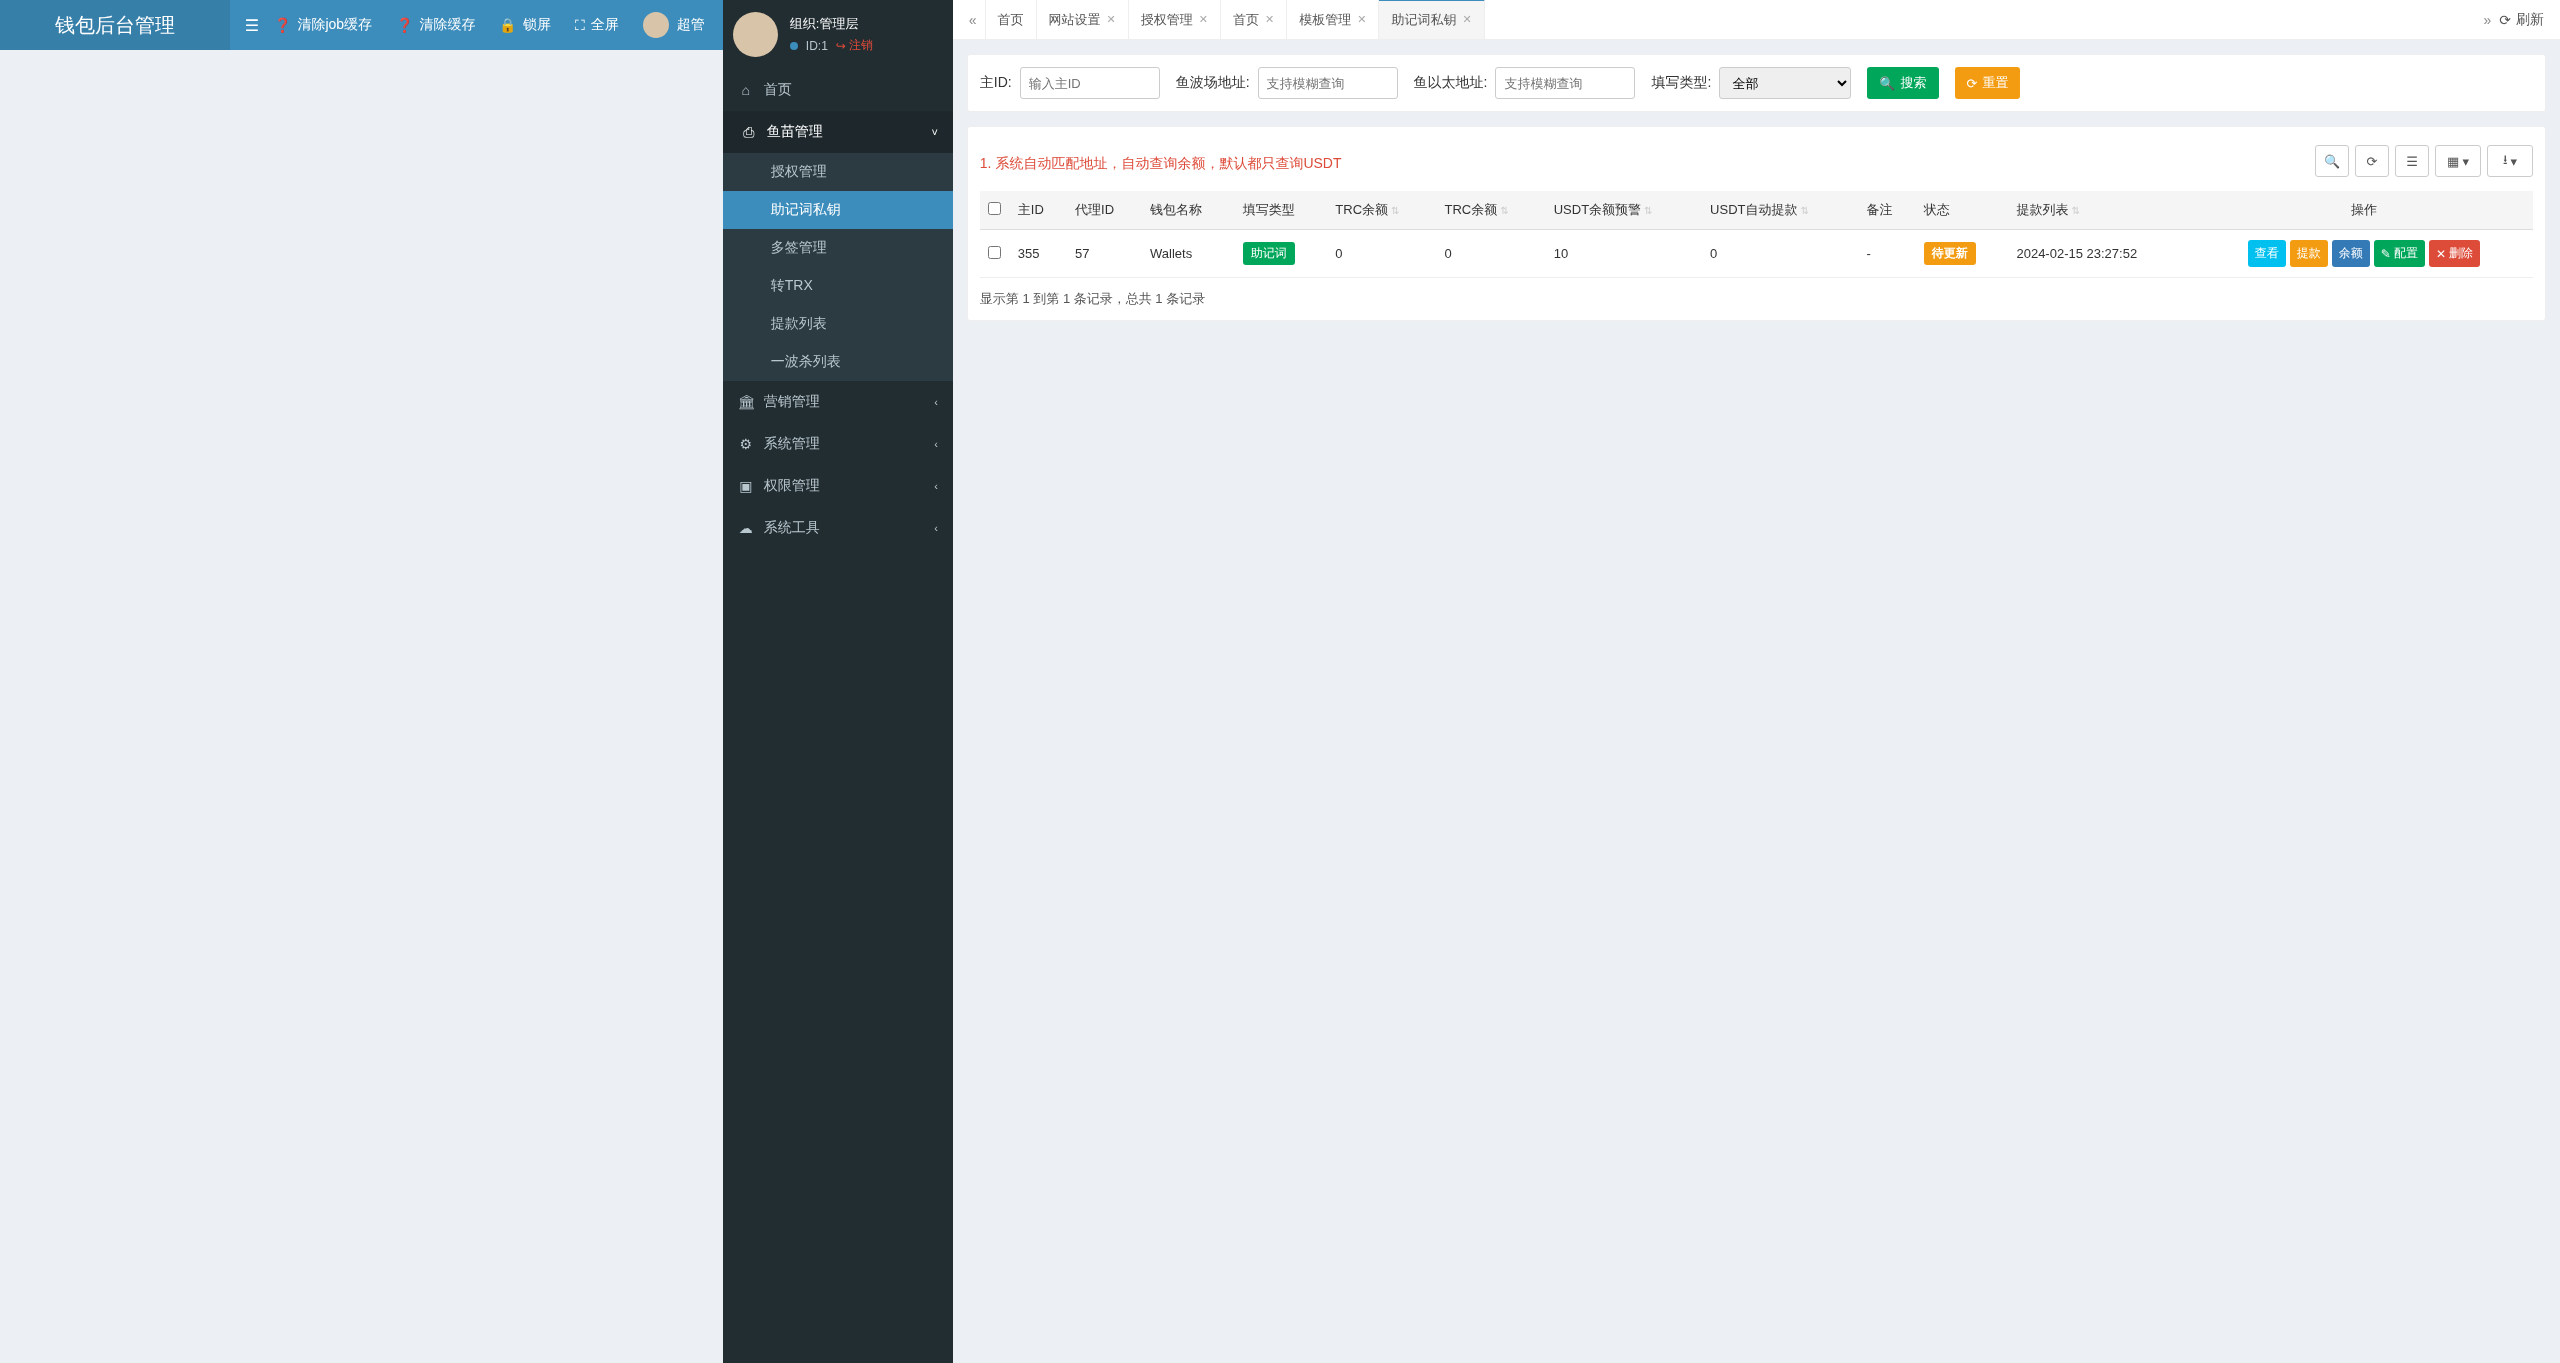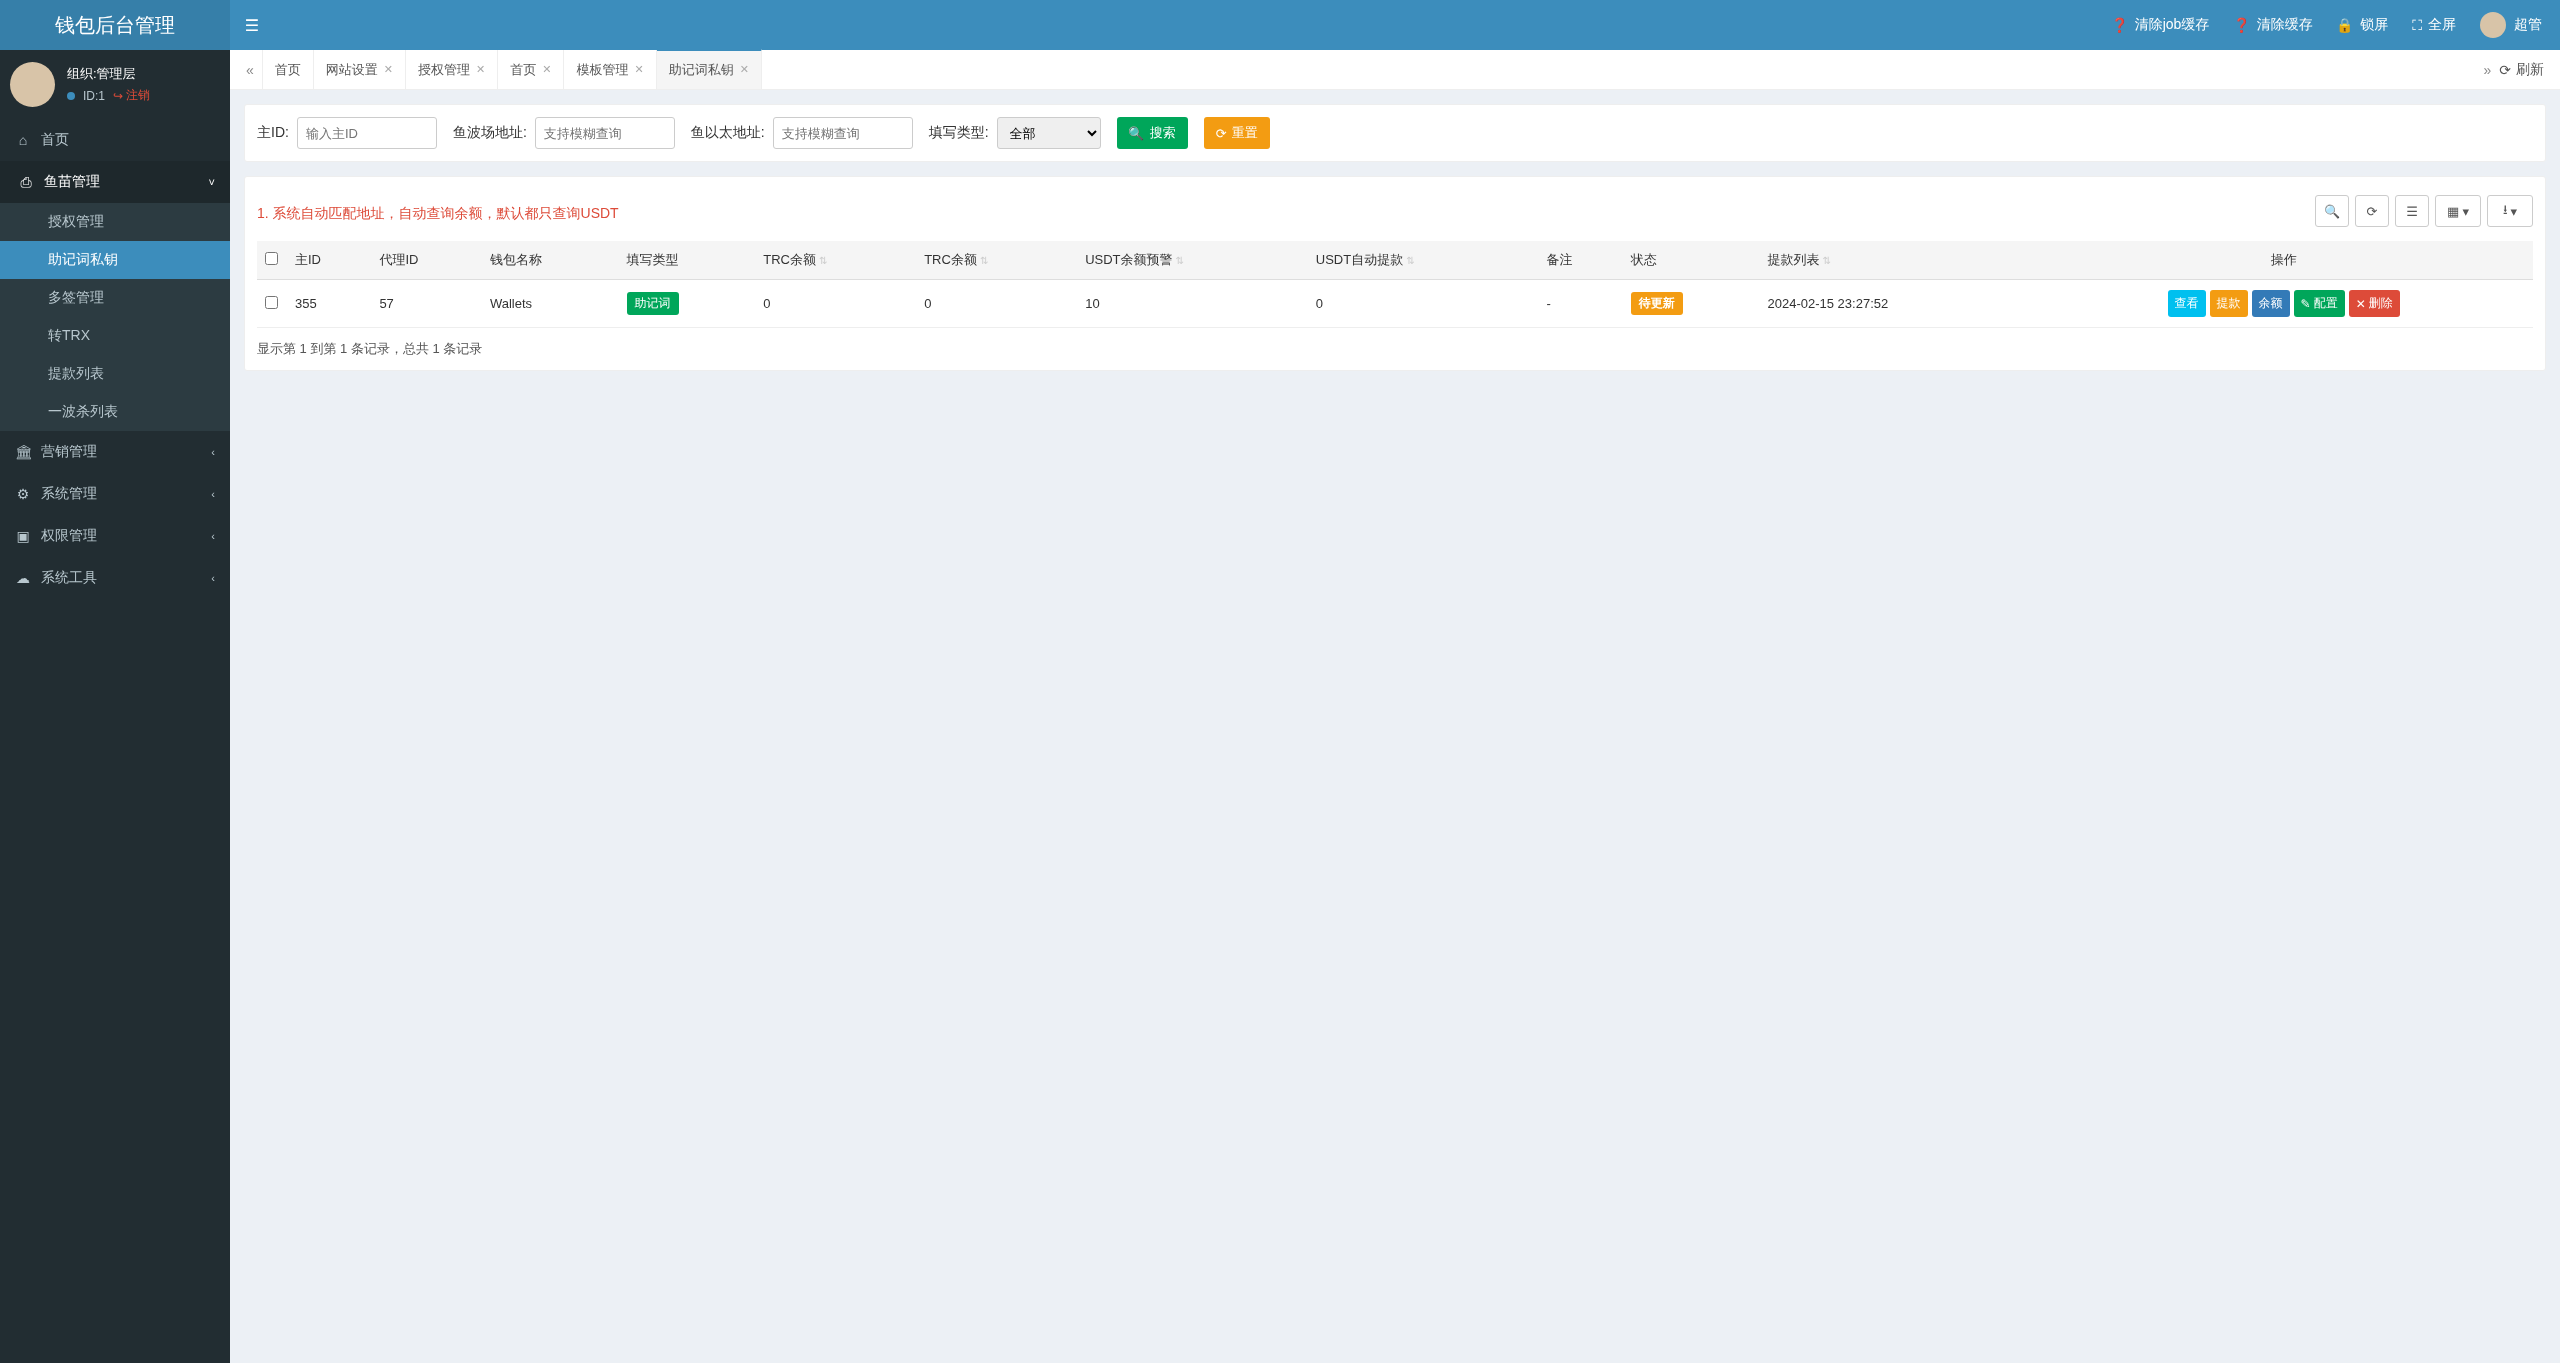--- a/index.html
+++ b/index.html
@@ -1,18 +1,18 @@
 <!DOCTYPE html>
 <html><head>
 <meta charset="utf-8">
 <style>
 * { margin: 0; padding: 0; box-sizing: border-box; font-family: "Microsoft YaHei", Arial, sans-serif; }
 body { background: #ecf0f5; font-size: 14px; color: #333; overflow: hidden; }
 
-.layout { display: flex; height: 100vh; flex-direction: column; }
+.layout { display: flex; height: 100vh; flex-direction: row; }
 
 
 .header { background: #3c8dbc; height: 50px; display: flex; align-items: center; color: #fff; }
 .logo { width: 230px; background: #367fa9; height: 50px; display: flex; align-items: center; justify-content: center; font-size: 20px; }
 .hamburger { width: 44px; text-align: center; cursor: pointer; font-size: 16px; }
 .header-right { margin-left: auto; display: flex; align-items: center; gap: 24px; padding-right: 18px; }
 .header-btn { display: flex; align-items: center; gap: 6px; cursor: pointer; font-size: 14px; }
 .header-btn .icon { font-size: 14px; }
 .avatar { width: 26px; height: 26px; border-radius: 50%; background: #d8c4a8; display: inline-block; }
 .user-box { display: flex; align-items: center; gap: 8px; }
@@ -53,21 +53,21 @@
 .refresh-tab { display: flex; align-items: center; gap: 5px; cursor: pointer; color: #555; padding-right: 8px; }
 
 
 .content { flex: 1; padding: 14px; overflow: auto; }
 .panel { background: #fff; border: 1px solid #eee; border-radius: 3px; padding: 12px; }
 
 .search-row { display: flex; flex-wrap: wrap; align-items: center; gap: 16px; }
 .search-field { display: flex; align-items: center; gap: 8px; }
 .search-field label { font-size: 14px; color: #333; white-space: nowrap; }
 .form-input { height: 32px; border: 1px solid #ccc; border-radius: 3px; padding: 0 8px; font-size: 13px; width: 140px; }
-select.form-input { width: 104px; }
+select.form-input { width: 132px; }
 
 .btn { height: 32px; padding: 0 12px; border: none; border-radius: 3px; color: #fff; cursor: pointer; display: inline-flex; align-items: center; gap: 5px; font-size: 13px; }
 .btn-success { background: #00a65a; }
 .btn-warning { background: #f39c12; }
 
 .notice { margin-top: 16px; color: #dd4b39; font-size: 14px; }
 
 .toolbar-right { display: flex; gap: 6px; margin-top: -28px; justify-content: flex-end; }
 .tool-btn { width: 34px; height: 32px; border: 1px solid #ccc; background: #fff; border-radius: 3px; display: flex; align-items: center; justify-content: center; cursor: pointer; color: #555; font-size: 13px; }
 .tool-btn.caret { width: 46px; gap: 3px; }

